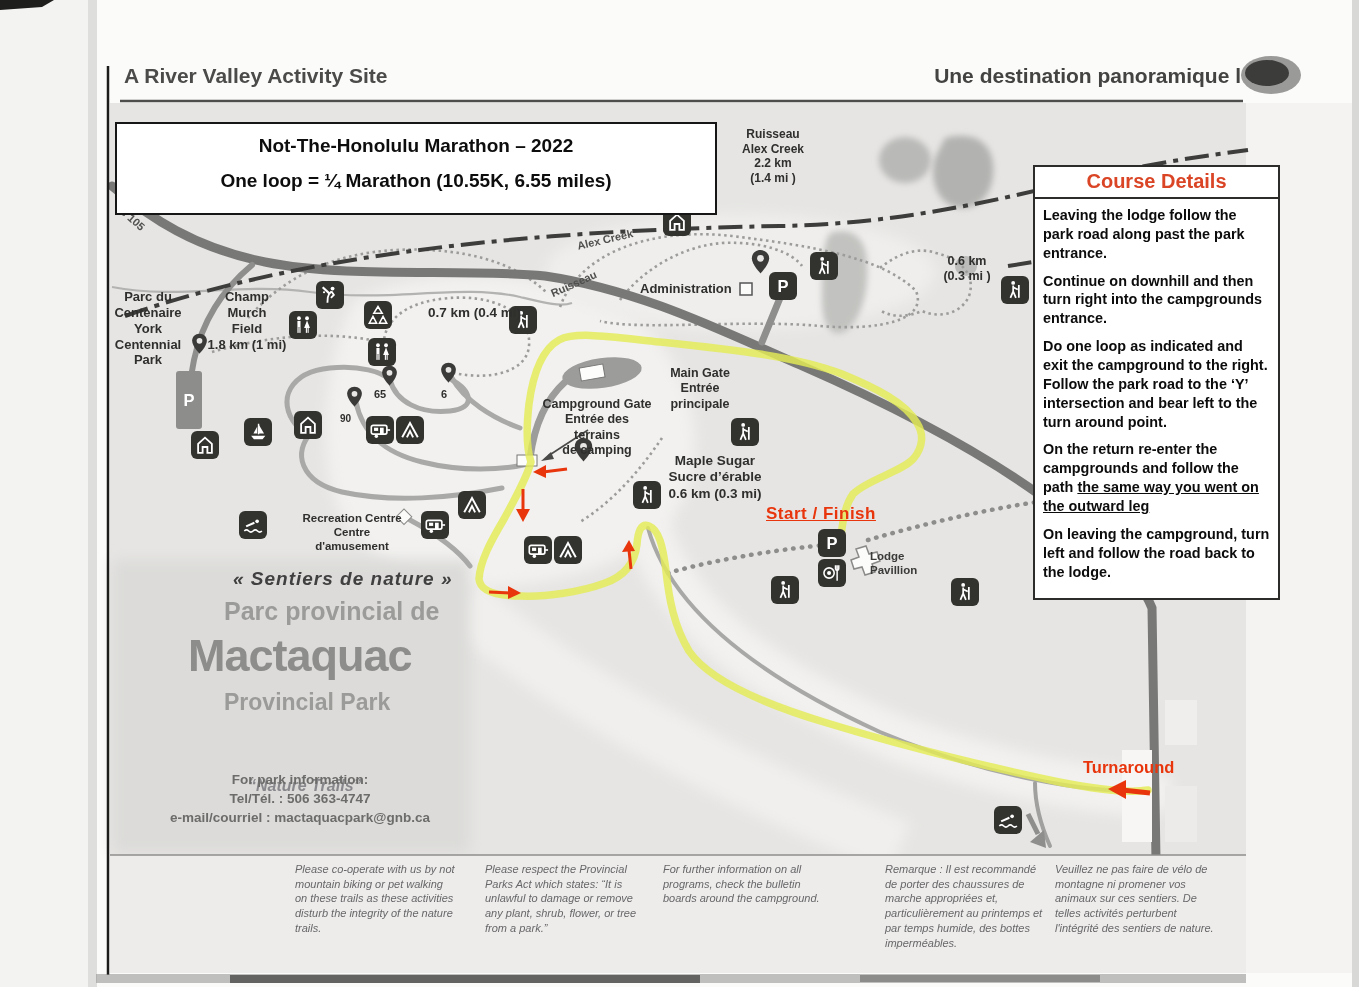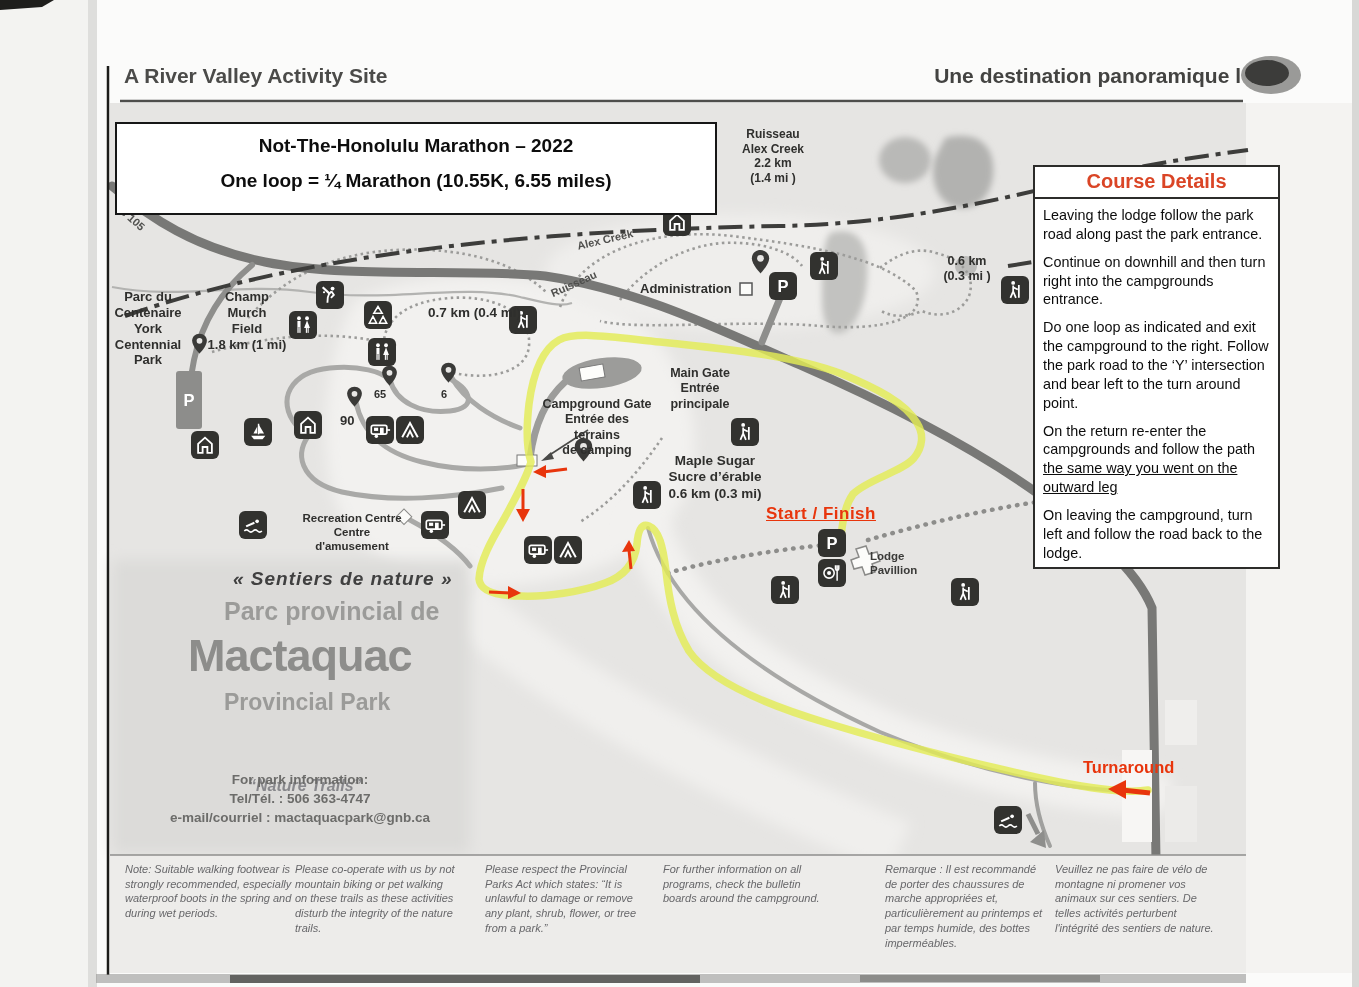--- a/index.html
+++ b/index.html
@@ -16,21 +16,21 @@
           text-align:center;line-height:1.22;transform-origin:left top;}
   .hdr{position:absolute;font-weight:bold;z-index:5;}
   .event-box{position:absolute;left:115px;top:122px;width:598px;height:89px;background:#ffffff;
              border:2px solid #161616;z-index:6;text-align:center;color:#0d0d0d;}
   .event-box .l1{margin-top:11px;font-size:19px;font-weight:600;}
   .event-box .l2{margin-top:13px;font-size:19px;font-weight:600;}
   .course-box{position:absolute;left:1033px;top:165px;width:243px;background:#ffffff;
               border:2px solid #2c2c2a;z-index:6;}
   .course-box .cd-title{font-size:20px;font-weight:bold;color:#da4526;text-align:center;
               padding:3px 0 4px;border-bottom:2px solid #2c2c2a;}
-  .course-box .cd-body{padding:7px 8px 4px;}
+  .course-box .cd-body{padding:7px 8px 17px;font-weight:bold;}
   .course-box p{font-size:14.4px;line-height:1.31;margin:0 0 9px;color:#0c0c0c;}
   .course-box p:last-child{margin-bottom:0;}
   .course-box .u{text-decoration:underline;}
   .fnote{position:absolute;top:862px;font-style:italic;font-size:11px;line-height:1.34;
          color:#67676a;z-index:5;width:158px;}
   .contact{position:absolute;left:140px;top:771px;width:320px;text-align:center;font-weight:bold;
            color:#6c6c6a;font-size:13.5px;line-height:1.4;z-index:5;}
   .sf{letter-spacing:.5px;text-decoration:underline;}
 </style>
 </head>
@@ -410,29 +410,28 @@
 Pavillion</div>
   <div class="mlabel" style="left:298px;top:511px;width:108px;font-size:11.5px;">Recreation Centre
 Centre d'amusement</div>
   <div class="mlabel" style="left:205px;top:567px;font-size:19px;font-style:italic;color:#404040;letter-spacing:1px;margin-left:28px;">« Sentiers de nature »</div>
   <div class="mlabel" style="left:224px;top:596px;font-size:25px;color:#9b9b99;">Parc provincial de</div>
   <div class="mlabel" style="left:188px;top:629px;font-size:45px;color:#8d8d8b;letter-spacing:-1px;">Mactaquac</div>
   <div class="mlabel" style="left:224px;top:688px;font-size:23px;color:#9b9b99;">Provincial Park</div>
   <div class="mlabel" style="left:248px;top:732px;font-size:16px;font-style:italic;color:#88888c;margin-top:44px;">“Nature Trails”</div>
   <div class="mlabel" style="left:374px;top:388px;font-size:11px;">65</div>
   <div class="mlabel" style="left:441px;top:388px;font-size:11px;">6</div>
-  <div class="mlabel" style="left:340px;top:413px;font-size:13px;">90</div>
+  <div class="mlabel" style="left:340px;top:413px;font-size:10px;">90</div>
 
   <div class="contact">
     <div>For park information:</div>
     <div>Tel/Tél. : 506 363-4747</div>
     <div>e-mail/courriel : mactaquacpark@gnb.ca</div>
   </div>
 
-  <div class="fnote" style="left:125px;width:168px;">Note: Suitable walking footwear is strongly recommended, especially waterproof boots in the spring and during wet periods.</div>
   <div class="fnote" style="left:295px;width:162px;">Please co-operate with us by not mountain biking or pet walking on these trails as these activities disturb the integrity of the nature trails.</div>
   <div class="fnote" style="left:485px;width:162px;">Please respect the Provincial Parks Act which states: “It is unlawful to damage or remove any plant, shrub, flower, or tree from a park.”</div>
   <div class="fnote" style="left:885px;width:162px;">Remarque : Il est recommandé de porter des chaussures de marche appropriées et, particulièrement au printemps et par temps humide, des bottes imperméables.</div>
   <div class="fnote" style="left:663px;width:162px;">For further information on all programs, check the bulletin boards around the campground.</div>
   <div class="fnote" style="left:1055px;width:162px;">Veuillez ne pas faire de vélo de montagne ni promener vos animaux sur ces sentiers. De telles activités perturbent l'intégrité des sentiers de nature.</div>
 </div>
 
 <div class="event-box">
   <div class="l1">Not-The-Honolulu Marathon – 2022</div>
   <div class="l2">One loop = ¼ Marathon (10.55K,  6.55 miles)</div>

